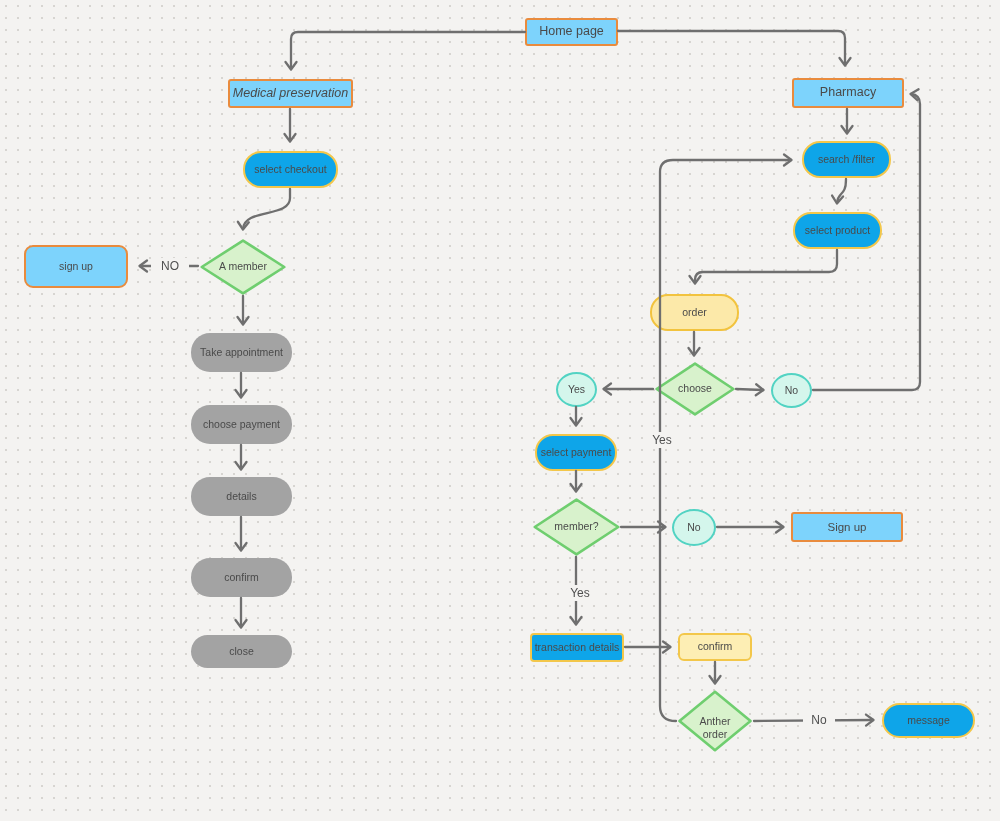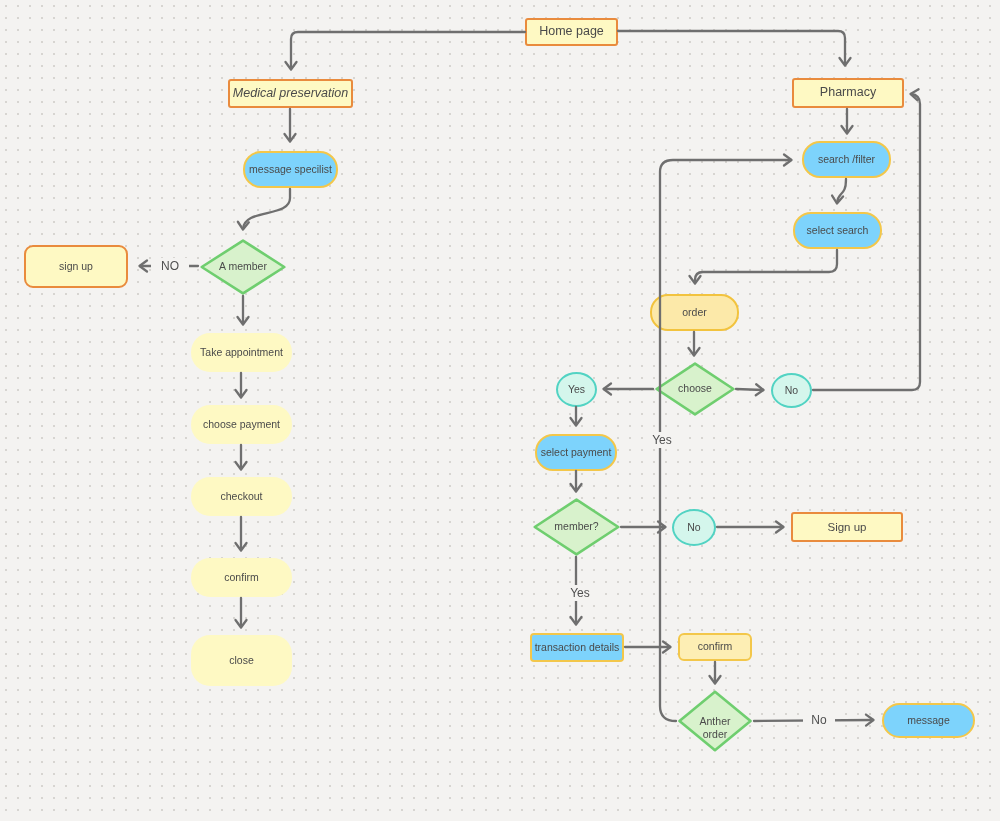--- a/index.html
+++ b/index.html
@@ -11,26 +11,26 @@
     background-size:12px 12px;
     color:#454545;
   }
   #edges{position:absolute;left:0;top:0;width:1000px;height:821px;z-index:2;pointer-events:none;}
   .node{
     position:absolute;display:flex;align-items:center;justify-content:center;
     text-align:center;font-size:10.5px;line-height:1.25;color:#4a4a4a;z-index:1;
     box-sizing:border-box;
   }
   .hdr{font-size:12.5px;}
-  .rect-orange{background:#fef9c3;border:2px solid #e98b3d;border-radius:3px;}
+  .rect-orange{background:#7dd3fc;border:2px solid #e98b3d;border-radius:3px;}
   .rect-orange.r8{border-radius:9px;}
-  .pill-yb{background:#7dd3fc;border:2px solid #f3c74a;border-radius:18px;}
+  .pill-yb{background:#0ea5e9;border:2px solid #f3c74a;border-radius:18px;}
   .pill-yb.deep{background:#fce9a9;border-color:#f2c33e;}
   .rect-yb{background:#fdeeb4;border:2px solid #f3c74a;border-radius:6px;}
-  .pill-plain{background:#fef9c3;border:none;border-radius:19px;}
+  .pill-plain{background:#a3a3a3;border:none;border-radius:19px;}
   .ellipse{background:#d4f6ec;border:2px solid #52d3c3;border-radius:50%;}
   .diamond{background:transparent;}
   .diamond svg{position:absolute;left:0;top:0;width:100%;height:100%;}
   .diamond span{position:relative;z-index:1;}
   .edge-label{
     position:absolute;z-index:3;font-size:12px;color:#4f4f4f;
     background:#f4f3f1;padding:1px 3px;text-align:center;
   }
 </style>
 </head>
@@ -71,44 +71,44 @@
     <path d="M676,721 Q660,721 660,706 L660,172 Q660,160 673,160 L791,160" marker-end="url(#arr)"></path>
   </g>
 </svg>
 
 <div class="node rect-orange hdr" style="left:525px;top:18px;width:93px;height:28px;">Home page</div>
 
 <div class="node rect-orange hdr" style="left:228px;top:79px;width:125px;height:29px;font-style:italic;">Medical preservation</div>
 
 <div class="node rect-orange hdr" style="left:792px;top:78px;width:112px;height:30px;">Pharmacy</div>
 
-<div class="node pill-yb" style="left:243px;top:151px;width:95px;height:37px;">message specilist</div>
+<div class="node pill-yb" style="left:243px;top:151px;width:95px;height:37px;">select checkout</div>
 
 <div class="node diamond" style="left:200px;top:239px;width:86px;height:56px;">
   <svg viewBox="0 0 100 70" preserveAspectRatio="none">
     <polygon points="50,2 98,35 50,68 2,35" fill="#d8f2cc" stroke="#6fce6f" stroke-width="2.6" stroke-linejoin="round" vector-effect="non-scaling-stroke"></polygon>
   </svg>
   <span>A member</span>
 </div>
 
 <div class="node rect-orange r8" style="left:24px;top:245px;width:104px;height:43px;">sign up</div>
 
 <div class="node pill-plain" style="left:191px;top:333px;width:101px;height:39px;">Take appointment</div>
 
 <div class="node pill-plain" style="left:191px;top:405px;width:101px;height:39px;">choose payment</div>
 
-<div class="node pill-plain" style="left:191px;top:477px;width:101px;height:39px;">checkout</div>
+<div class="node pill-plain" style="left:191px;top:477px;width:101px;height:39px;">details</div>
 
 <div class="node pill-plain" style="left:191px;top:558px;width:101px;height:39px;">confirm</div>
 
-<div class="node pill-plain" style="left:191px;top:635px;width:101px;height:51px;">close</div>
+<div class="node pill-plain" style="left:191px;top:635px;width:101px;height:33px;">close</div>
 
 <div class="node pill-yb" style="left:802px;top:141px;width:89px;height:37px;">search /filter</div>
 
-<div class="node pill-yb" style="left:793px;top:212px;width:89px;height:37px;">select search</div>
+<div class="node pill-yb" style="left:793px;top:212px;width:89px;height:37px;">select product</div>
 
 <div class="node pill-yb deep" style="left:650px;top:294px;width:89px;height:37px;">order</div>
 
 <div class="node diamond" style="left:655px;top:362px;width:80px;height:54px;">
   <svg viewBox="0 0 100 70" preserveAspectRatio="none">
     <polygon points="50,2 98,35 50,68 2,35" fill="#d8f2cc" stroke="#6fce6f" stroke-width="2.6" stroke-linejoin="round" vector-effect="non-scaling-stroke"></polygon>
   </svg>
   <span>choose</span>
 </div>
 

